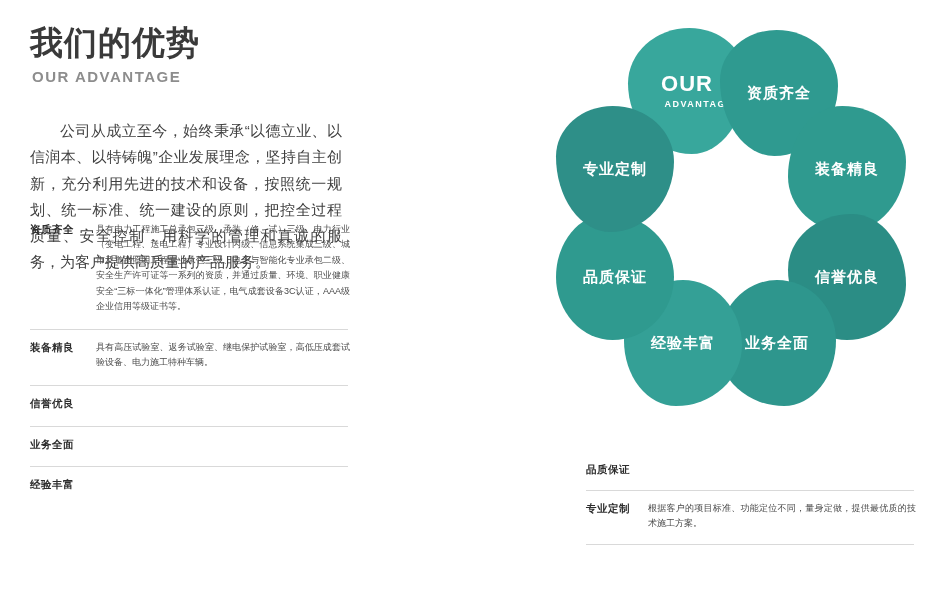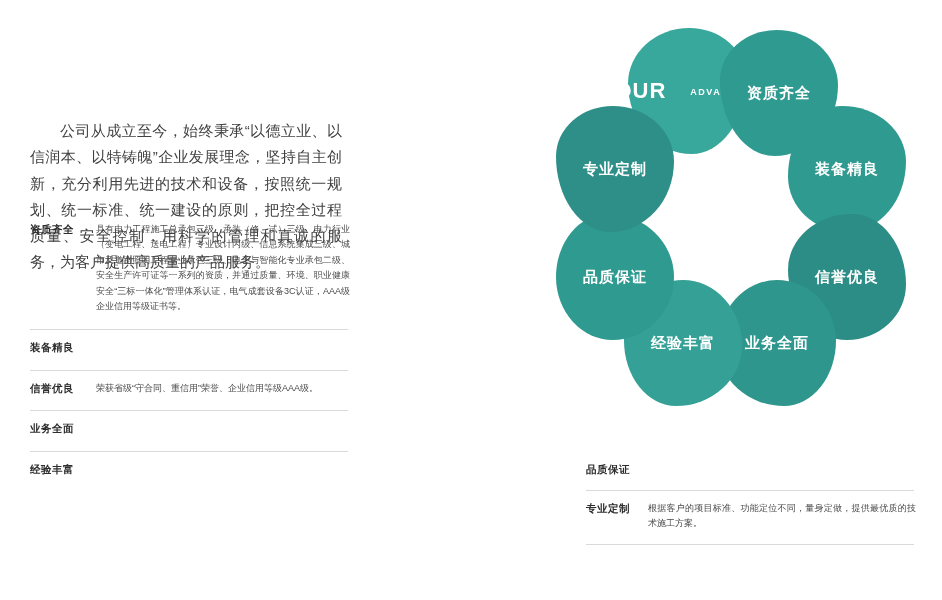--- a/index.html
+++ b/index.html
@@ -147,21 +147,21 @@
   
   .c1 { background: #2e8f88; }
   .c2 { background: #2f9a90; }
   .c3 { background: #38a79c; }
   .c4 { background: #2f9a8f; }
   .c5 { background: #2b8d85; }
   .c6 { background: #2e968d; }
   .c7 { background: #34a096; }
 
   .petal-center {
-    flex-direction: row;
+    flex-direction: column;
     line-height: 1.1;
   }
   .center-main {
     font-size: 22px;
     font-weight: bold;
     letter-spacing: 1px;
   }
   .center-sub {
     font-size: 9px;
     font-weight: bold;
@@ -172,39 +172,43 @@
 
   .petal-text { display: block; }
 </style>
 </head>
 <body>
 
 <div class="page">
 
   <div class="left-col">
 
+    <div class="title-block">
+      <div class="title-cn">我们的优势</div>
+      <div class="title-en">OUR  ADVANTAGE</div>
+    </div>
 
     <div class="intro">公司从成立至今，始终秉承“以德立业、以信润本、以特铸魄”企业发展理念，坚持自主创新，充分利用先进的技术和设备，按照统一规划、统一标准、统一建设的原则，把控全过程质量、安全控制，用科学的管理和真诚的服务，为客户提供高质量的产品服务。</div>
 
     <div class="items">
 
       <div class="item i1">
         <div class="item-label">资质齐全</div>
         <div class="item-text">具有电力工程施工总承包三级、承装（修、试）三级、电力行业（变电工程、送电工程）专业设计丙级、信息系统集成三级、城市及道路照明工程专业承包三级、电子与智能化专业承包二级、安全生产许可证等一系列的资质，并通过质量、环境、职业健康安全“三标一体化”管理体系认证，电气成套设备3C认证，AAA级企业信用等级证书等。</div>
       </div>
       <div class="item-sep"></div>
 
       <div class="item i2">
         <div class="item-label">装备精良</div>
+        <div class="item-text">具有高压试验室、返务试验室、继电保护试验室，高低压成套试验设备、电力施工特种车辆。</div>
       </div>
       <div class="item-sep"></div>
 
       <div class="item i3">
         <div class="item-label">信誉优良</div>
-        <div class="item-text">荣获省级“守合同、重信用”荣誉、企业信用等级AAA级。</div>
       </div>
       <div class="item-sep"></div>
 
       <div class="item i4">
         <div class="item-label">业务全面</div>
       </div>
       <div class="item-sep"></div>
 
       <div class="item i5">
         <div class="item-label">经验丰富</div>

